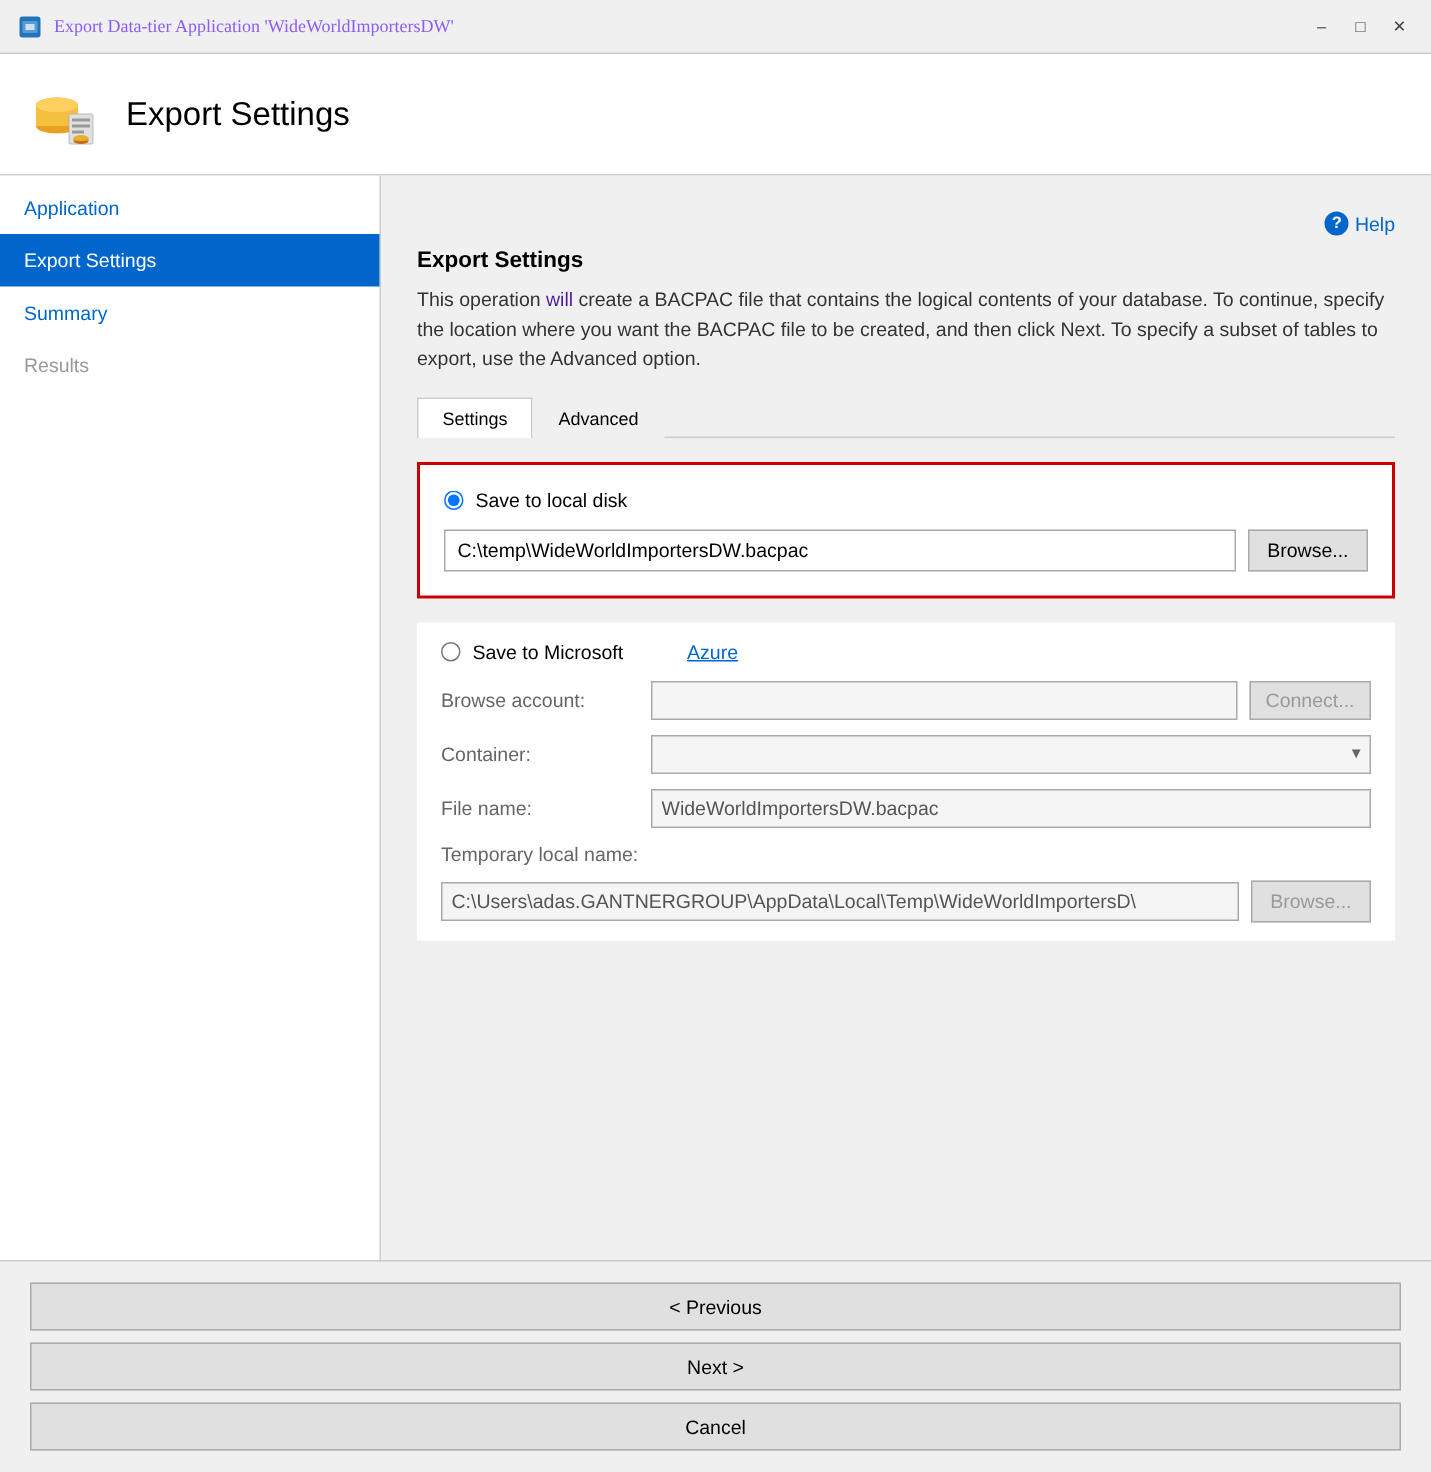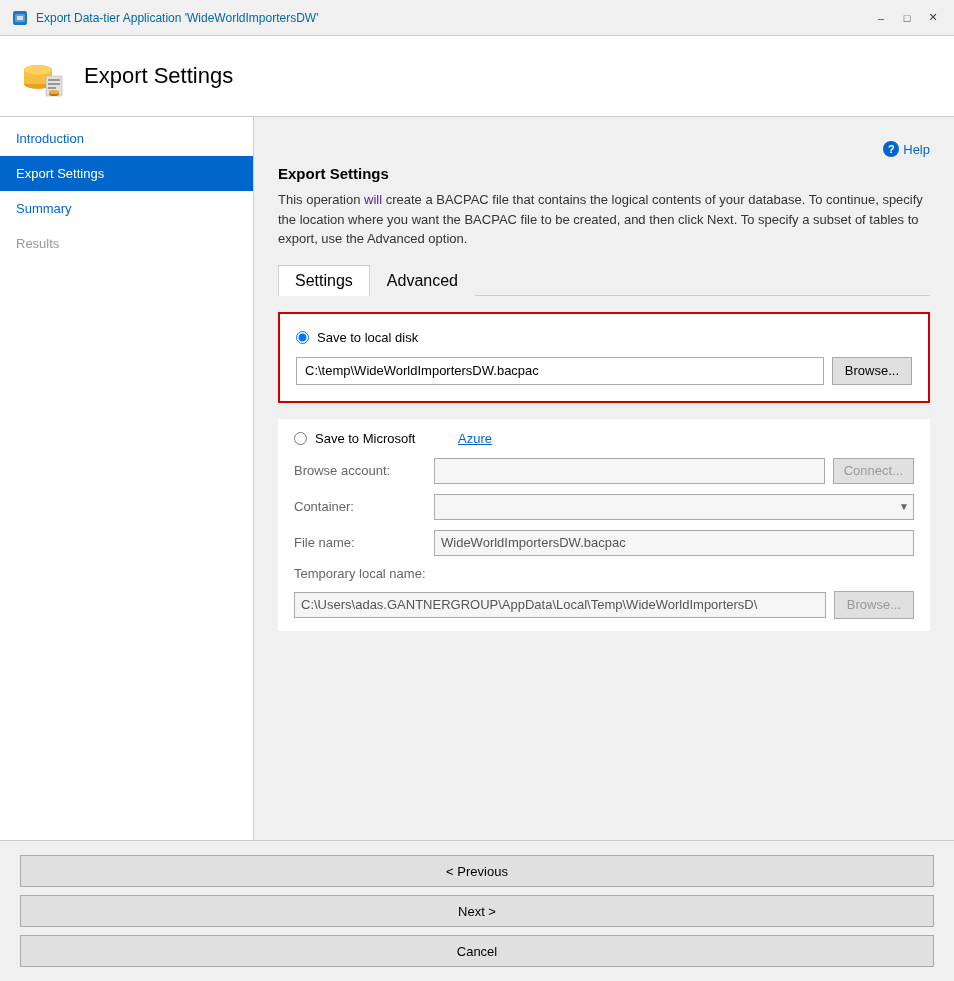--- a/index.html
+++ b/index.html
@@ -29,21 +29,22 @@
       display: flex;
       align-items: center;
       gap: 8px;
     }
     .title-bar-icon {
       width: 16px;
       height: 16px;
     }
     .title-bar-text {
       font-size: 12px;
-      color: #0369a1;
+      color: #8b5cf6;
+      font-family: Liberation Serif, serif;
     }
     .title-bar-controls {
       display: flex;
       gap: 8px;
     }
     .title-bar-btn {
       width: 18px;
       height: 18px;
       display: flex;
       align-items: center;
@@ -169,21 +170,21 @@
 
     
     .tabs {
       display: flex;
       border-bottom: 1px solid #ccc;
       margin-bottom: 16px;
     }
     .tab {
       padding: 6px 16px;
       cursor: pointer;
-      font-size: 16px;
+      font-size: 12px;
       border: 1px solid transparent;
       border-bottom: none;
       margin-bottom: -1px;
       background: #f0f0f0;
     }
     .tab.active {
       background: white;
       border-color: #ccc;
       border-bottom-color: white;
       color: #000;
@@ -375,21 +376,21 @@
         <rect x="29" y="40" width="10" height="2" fill="#E09020"></rect>
         <ellipse cx="34" cy="40" rx="5" ry="2" fill="#E8B030"></ellipse>
       </svg>
     </div>
     <span class="header-title">Export Settings</span>
   </div>
 
   <div class="content">
 
     <div class="sidebar">
-      <div class="sidebar-item">Introduction</div>
+      <div class="sidebar-item">Application</div>
       <div class="sidebar-item active">Export Settings</div>
       <div class="sidebar-item">Summary</div>
       <div class="sidebar-item disabled">Results</div>
     </div>
 
     <div class="main-panel">
       <div class="main-content">
 
         <div class="help-bar">
           <div class="help-link">

